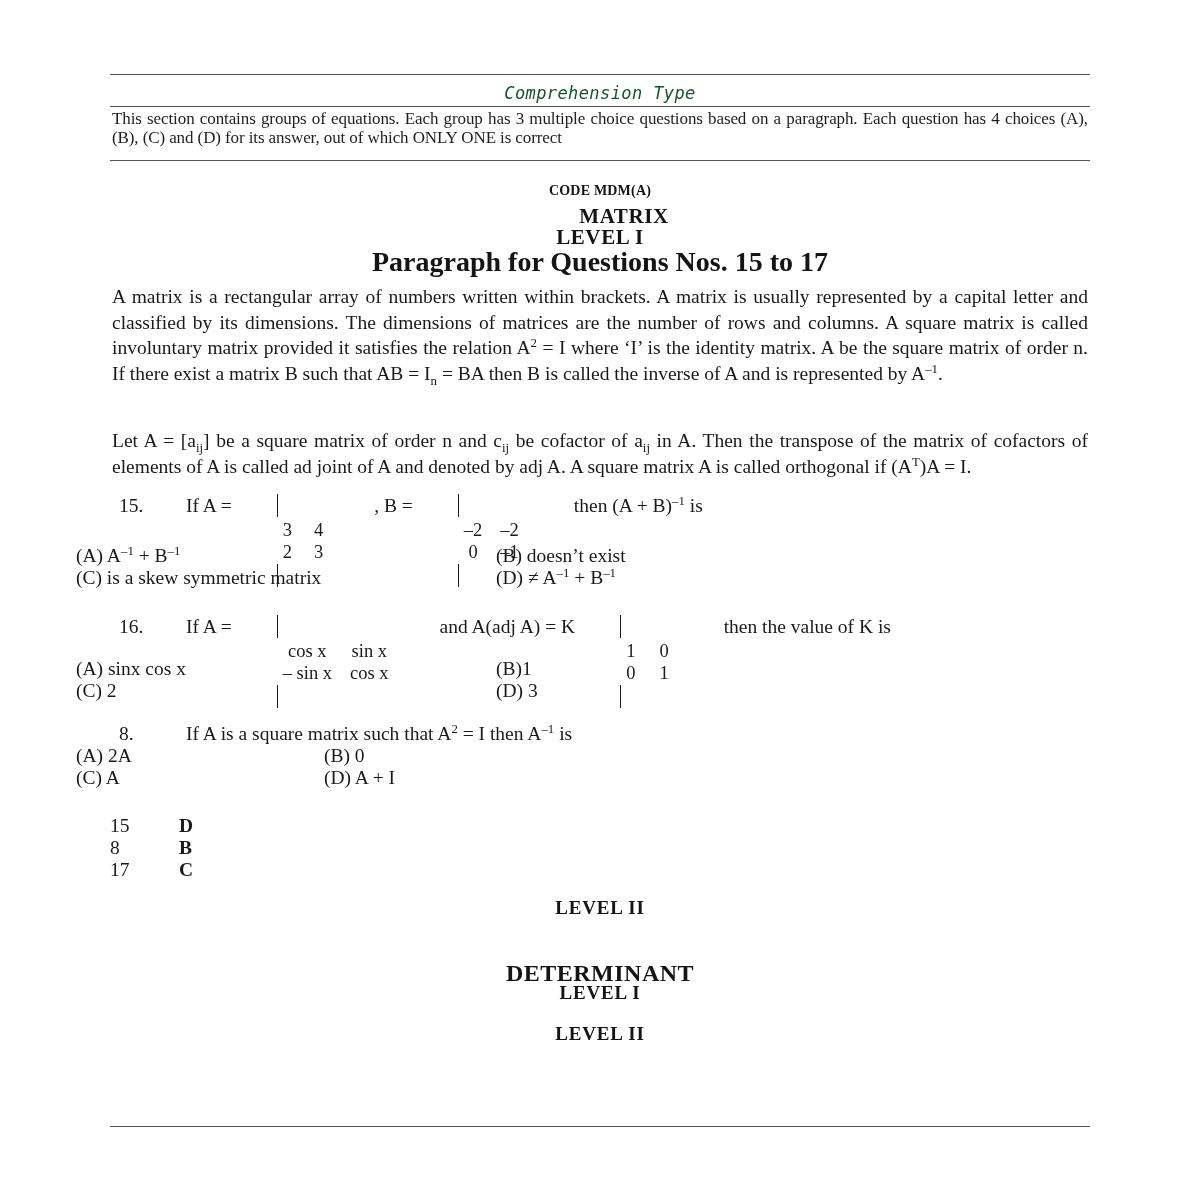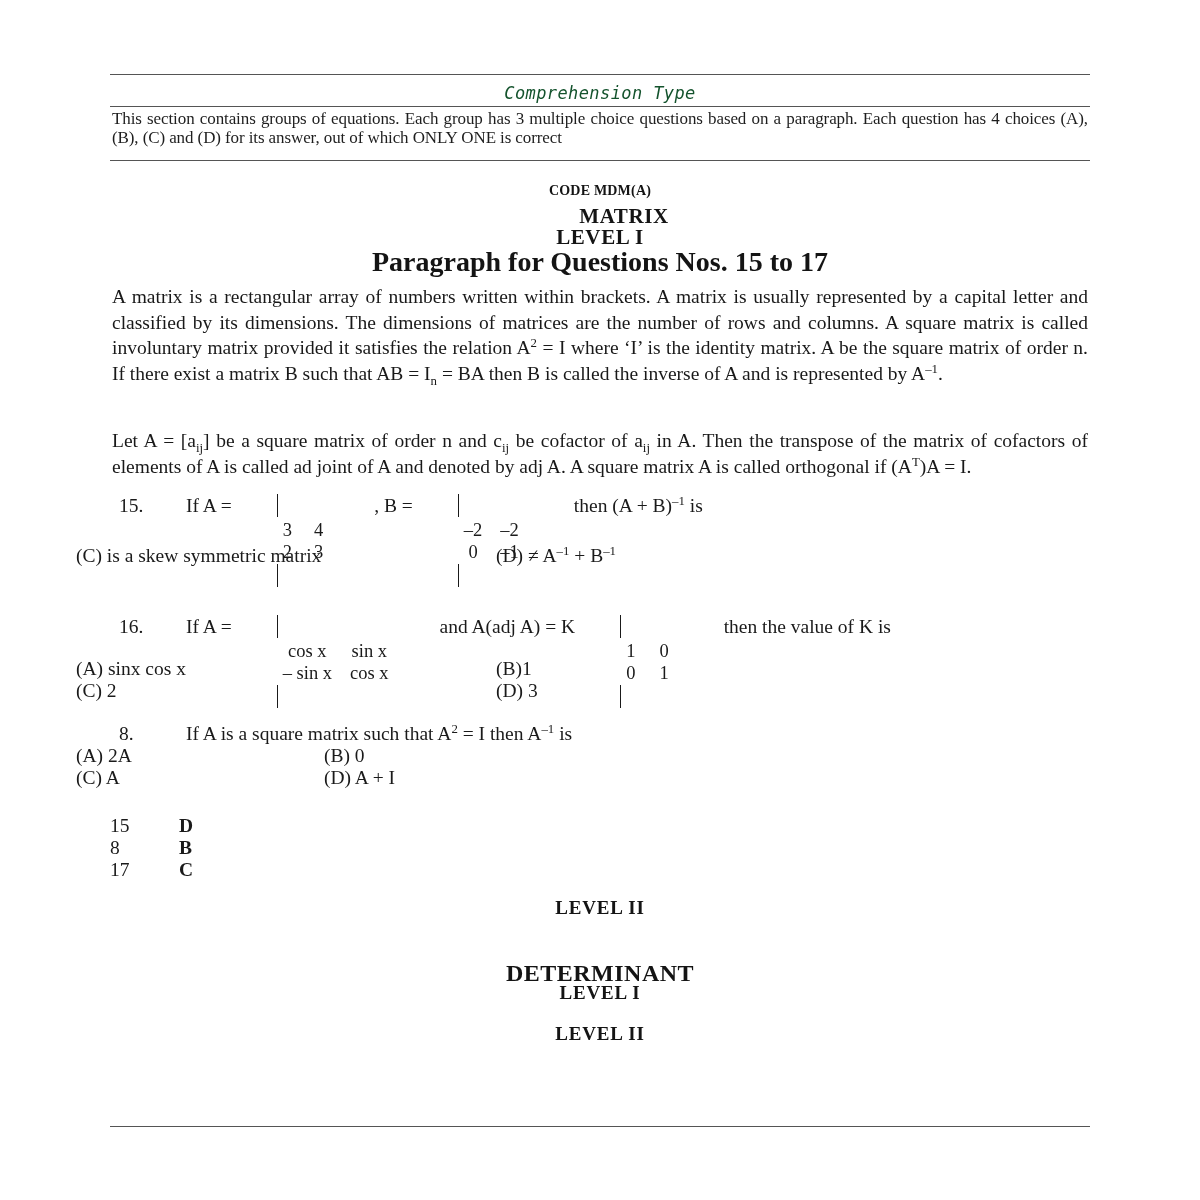--- a/index.html
+++ b/index.html
@@ -239,20 +239,24 @@
         </span>
         <span style="margin-left:4px;">
           <span>then (A + B)</span><sup class="sm">–1</sup><span> is</span>
         </span>
       </div>
     </div>
   </div>
 
   <div class="opts col-far" style="top:545px;">
     <div class="opt-row">
+      <span class="opt-a"><span>(A) A</span><sup class="sm">–1</sup><span> + B</span><sup class="sm">–1</sup></span>
+      <span class="opt-b">(B) doesn’t exist</span>
+    </div>
+    <div class="opt-row">
       <span class="opt-c">(C) is a skew symmetric matrix</span>
       <span class="opt-d"><span>(D) ≠ A</span><sup class="sm">–1</sup><span> + B</span><sup class="sm">–1</sup></span>
     </div>
   </div>
 
   <div class="q" style="top:616px;">
     <div class="q-num">16.</div>
     <div class="q-body">
       <div class="q-stem">
         <span>If  A =</span>

